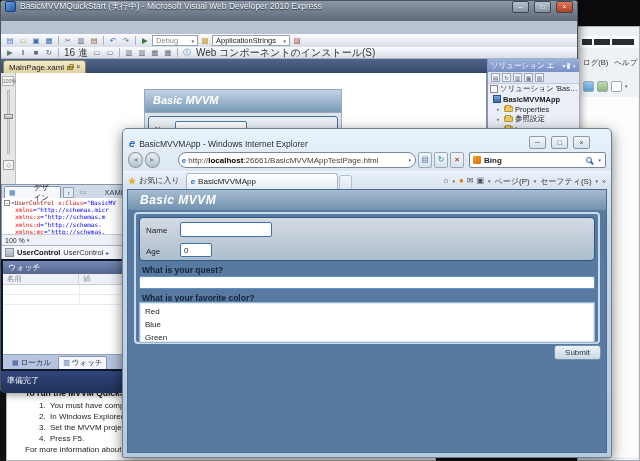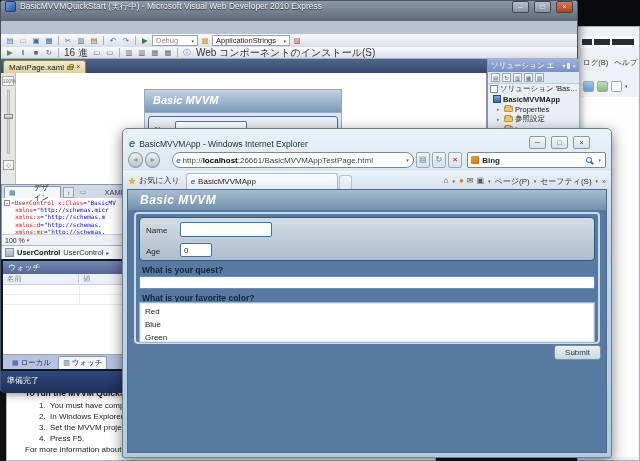--- a/index.html
+++ b/index.html
@@ -109,21 +109,21 @@
 
   
   #ie-window{left:122px;top:128px;width:490px;height:330px;z-index:3;background:linear-gradient(#eaf3fa,#c6d8e8 30%,#b6cade);border:1px solid #6e7e8e;border-radius:5px 5px 2px 2px;box-shadow:0 4px 14px rgba(0,0,0,.5)}
   .ie-titlebar{position:absolute;left:0;top:0;right:15px;height:20px;display:flex;align-items:flex-end;padding:0 6px;gap:4px}
   .ie-e{font-size:11px;font-weight:bold;font-style:italic;color:#2e6ec8;line-height:12px}
   .ie-e-sm{font-size:8px;font-weight:bold;font-style:italic;color:#2e6ec8;line-height:9px}
   .ie-title{flex:1;font-size:8.5px;color:#1a2430;text-shadow:0 1px 0 rgba(255,255,255,.7);white-space:nowrap;overflow:hidden}
   .iebtn{width:17px;height:13px;border:1px solid #8a98a8;border-radius:2px;background:linear-gradient(#f4f8fb,#d6e0ea);color:#445;font-size:7px;line-height:11px;text-align:center;margin-left:1px}
   .ie-nav{position:absolute;left:0;top:20px;right:0;height:22px;display:flex;align-items:center;padding:0 5px;gap:2px}
   .navball{width:16px;height:16px;border-radius:50%;border:1px solid #8a96a4;background:linear-gradient(#eef2f5,#b8c2cc);color:#8a96a4;font-size:7px;line-height:14px;text-align:center}
-  .addr{width:258px;height:16px;background:#fff;border:1px solid #7a8894;border-radius:8px;display:flex;align-items:center;padding:0 3px;gap:2px;margin-left:10px}
+  .addr{width:258px;height:16px;background:#fff;border:1px solid #7a8894;border-radius:8px;display:flex;align-items:center;padding:0 3px;gap:2px;margin-left:16px}
   .url{font-size:8px;color:#444;white-space:nowrap;overflow:hidden}
   .url b{color:#000}
   .dd6{font-size:5px;color:#556;margin-left:auto;padding:0 1px}
   .nbtn{width:15px;height:16px;border:1px solid #9aa8b6;border-radius:2px;background:linear-gradient(#f2f6f9,#d8e2ec);font-size:8px;line-height:14px;text-align:center}
   .search{width:148px;height:16px;background:#fff;border:1px solid #7a8894;border-radius:2px;display:flex;align-items:center;gap:3px;padding:0 3px;margin-left:3px}
   .bing-flag{width:8px;height:8px;background:linear-gradient(135deg,#f0a020,#d87010);border-radius:1px;flex:none}
   .search .q{font-size:8px;font-weight:bold;color:#222}
   .mag{position:relative;width:6px;height:6px;border:1.5px solid #3a6ea8;border-radius:50%;margin-left:auto}
   .mag::after{content:"";position:absolute;width:4px;height:1.5px;background:#3a6ea8;right:-3px;bottom:-1px;transform:rotate(45deg)}
   .ie-favbar{position:absolute;left:0;top:42px;right:0;height:18px;background:linear-gradient(#eaf2f9,#d6e2ee);border-top:1px solid #f2f7fb;display:flex;align-items:flex-end;padding:0 5px}

